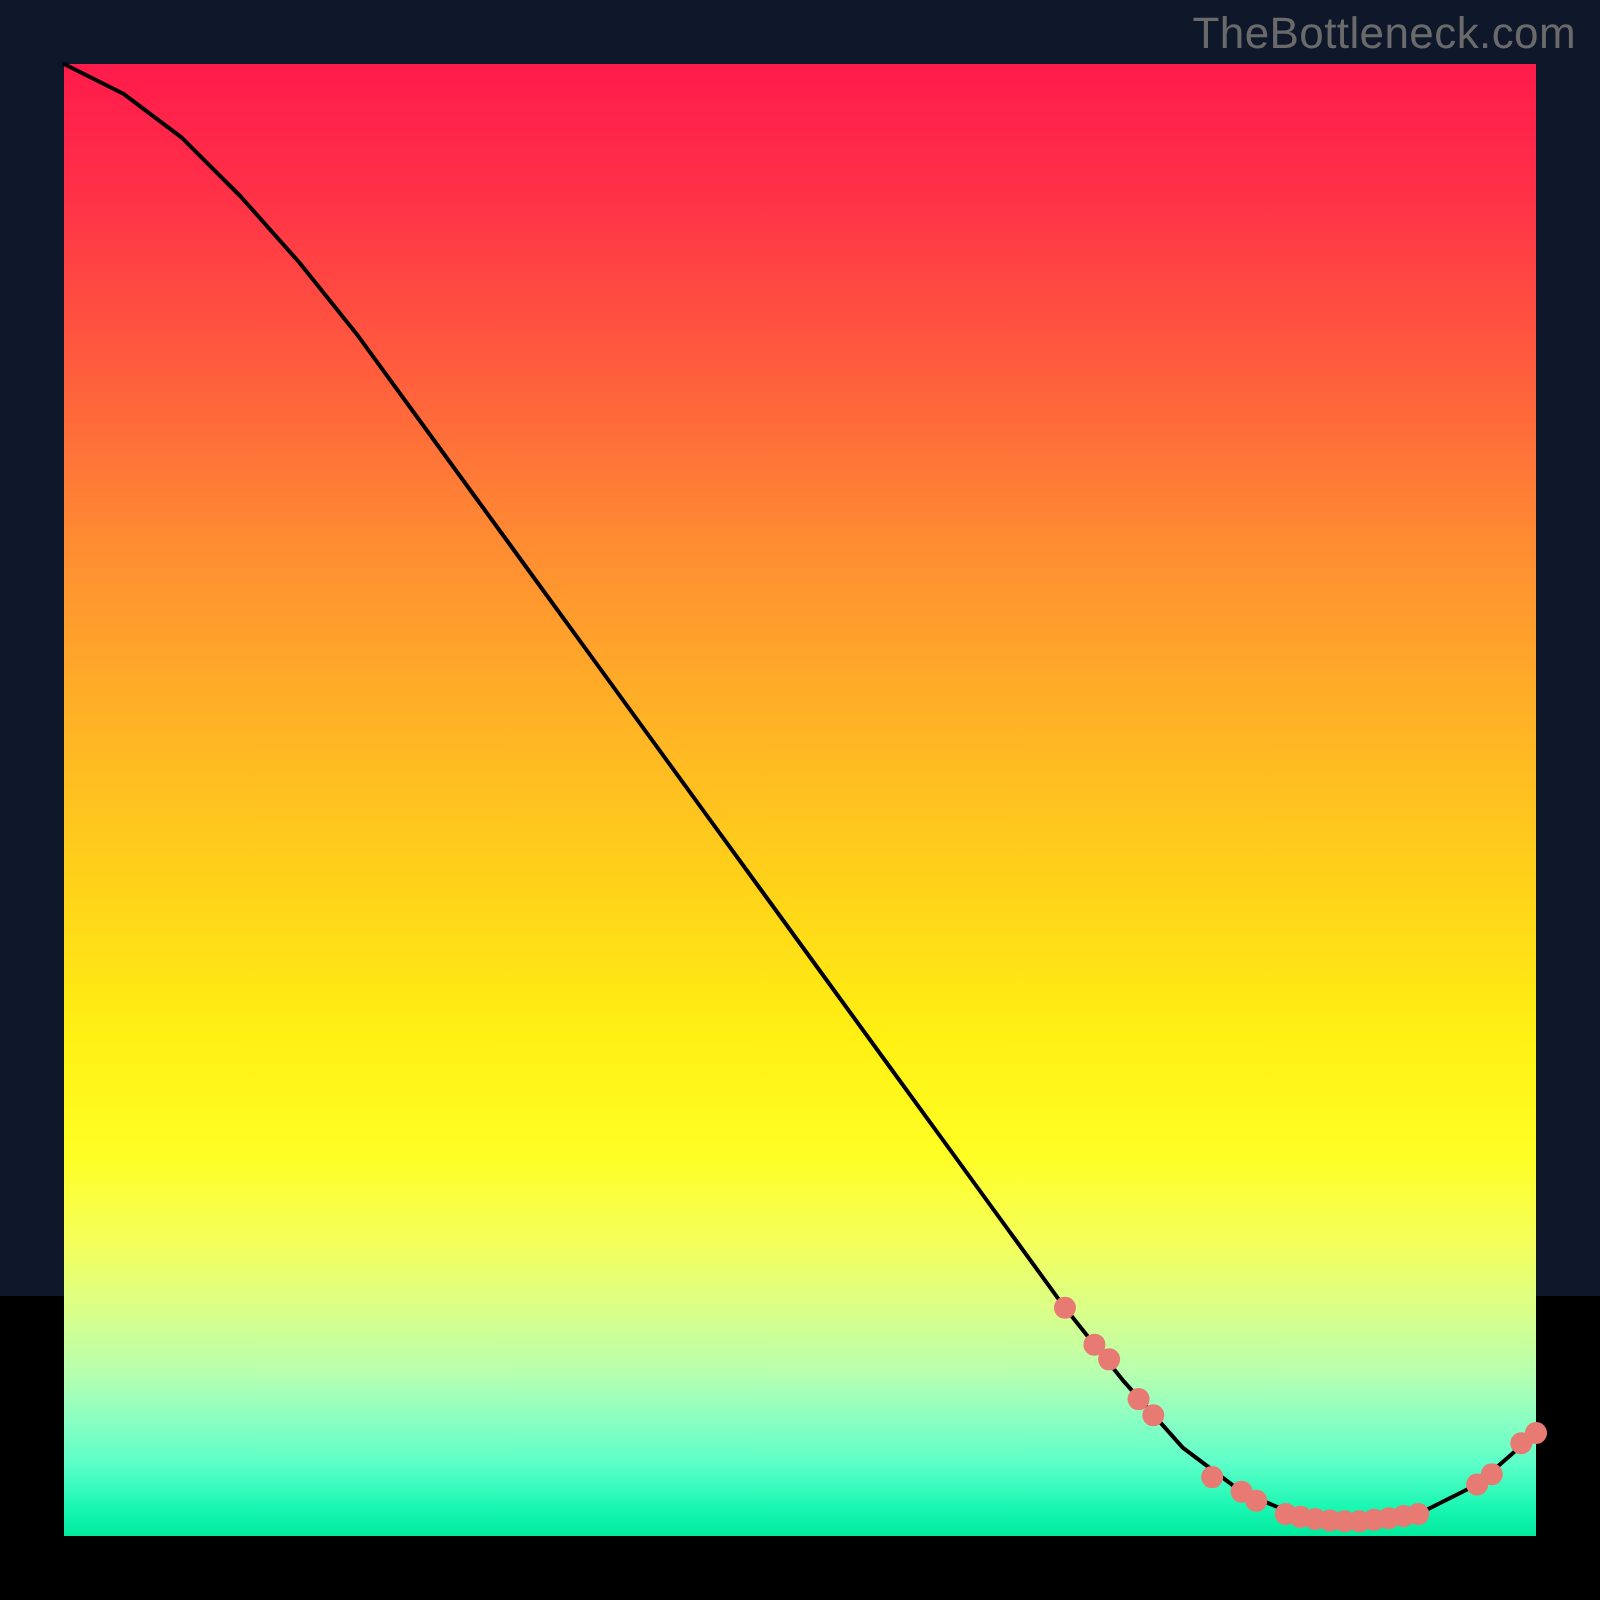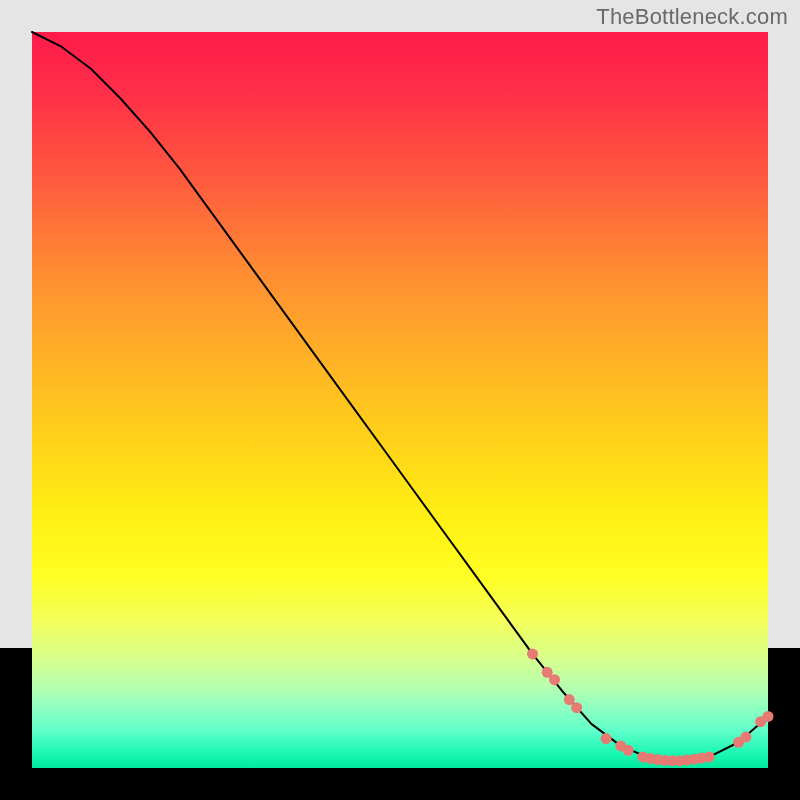--- a/index.html
+++ b/index.html
@@ -8,21 +8,21 @@
     width: 800px;
     height: 800px;
     background: #000;
     font-family: Arial, Helvetica, sans-serif;
     overflow: hidden;
   }
   .frame {
     position: relative;
     width: 800px;
     height: 648px;
-    background: #e5e5e5;
+    background: #0f172a;
   }
   .watermark {
     position: absolute;
     top: 4px;
     right: 12px;
     color: #6a6a6a;
     font-size: 22px;
     font-weight: 500;
     letter-spacing: 0.2px;
     z-index: 5;

